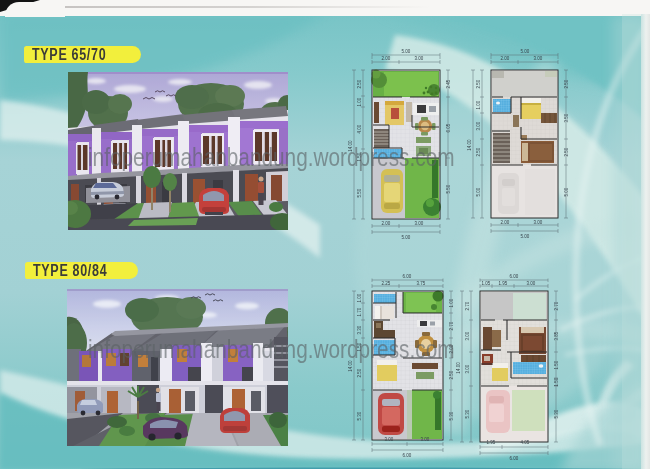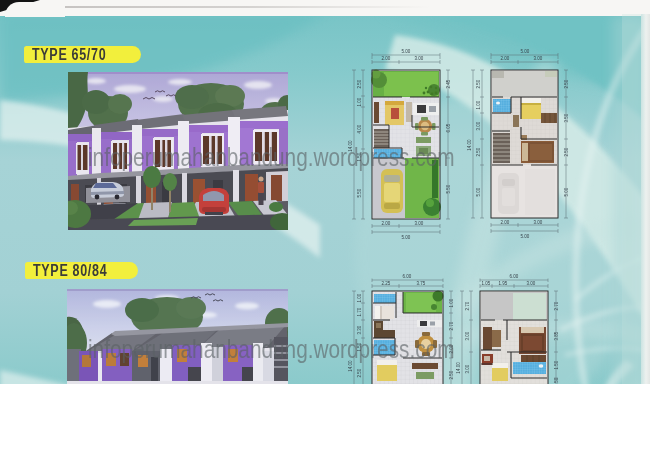--- a/index.html
+++ b/index.html
@@ -1,16 +1,16 @@
 <!DOCTYPE html>
 <html><head>
 <meta charset="utf-8">
 <style>
 html,body{margin:0;padding:0;background:#fff}
-#page{position:relative;width:650px;height:384px;overflow:hidden;font-family:"Liberation Sans",sans-serif}
+#page{position:relative;width:650px;height:469px;overflow:hidden;font-family:"Liberation Sans",sans-serif}
 .abs{position:absolute}
 </style>
 </head>
 <body>
 <div id="page">
 
 <svg class="abs" style="left:0;top:0" width="650" height="473" viewBox="0 0 650 473">
   <defs>
     <linearGradient id="bg" x1="0" y1="0" x2="0" y2="1">
       <stop offset="0" stop-color="#75c3c5"></stop>

